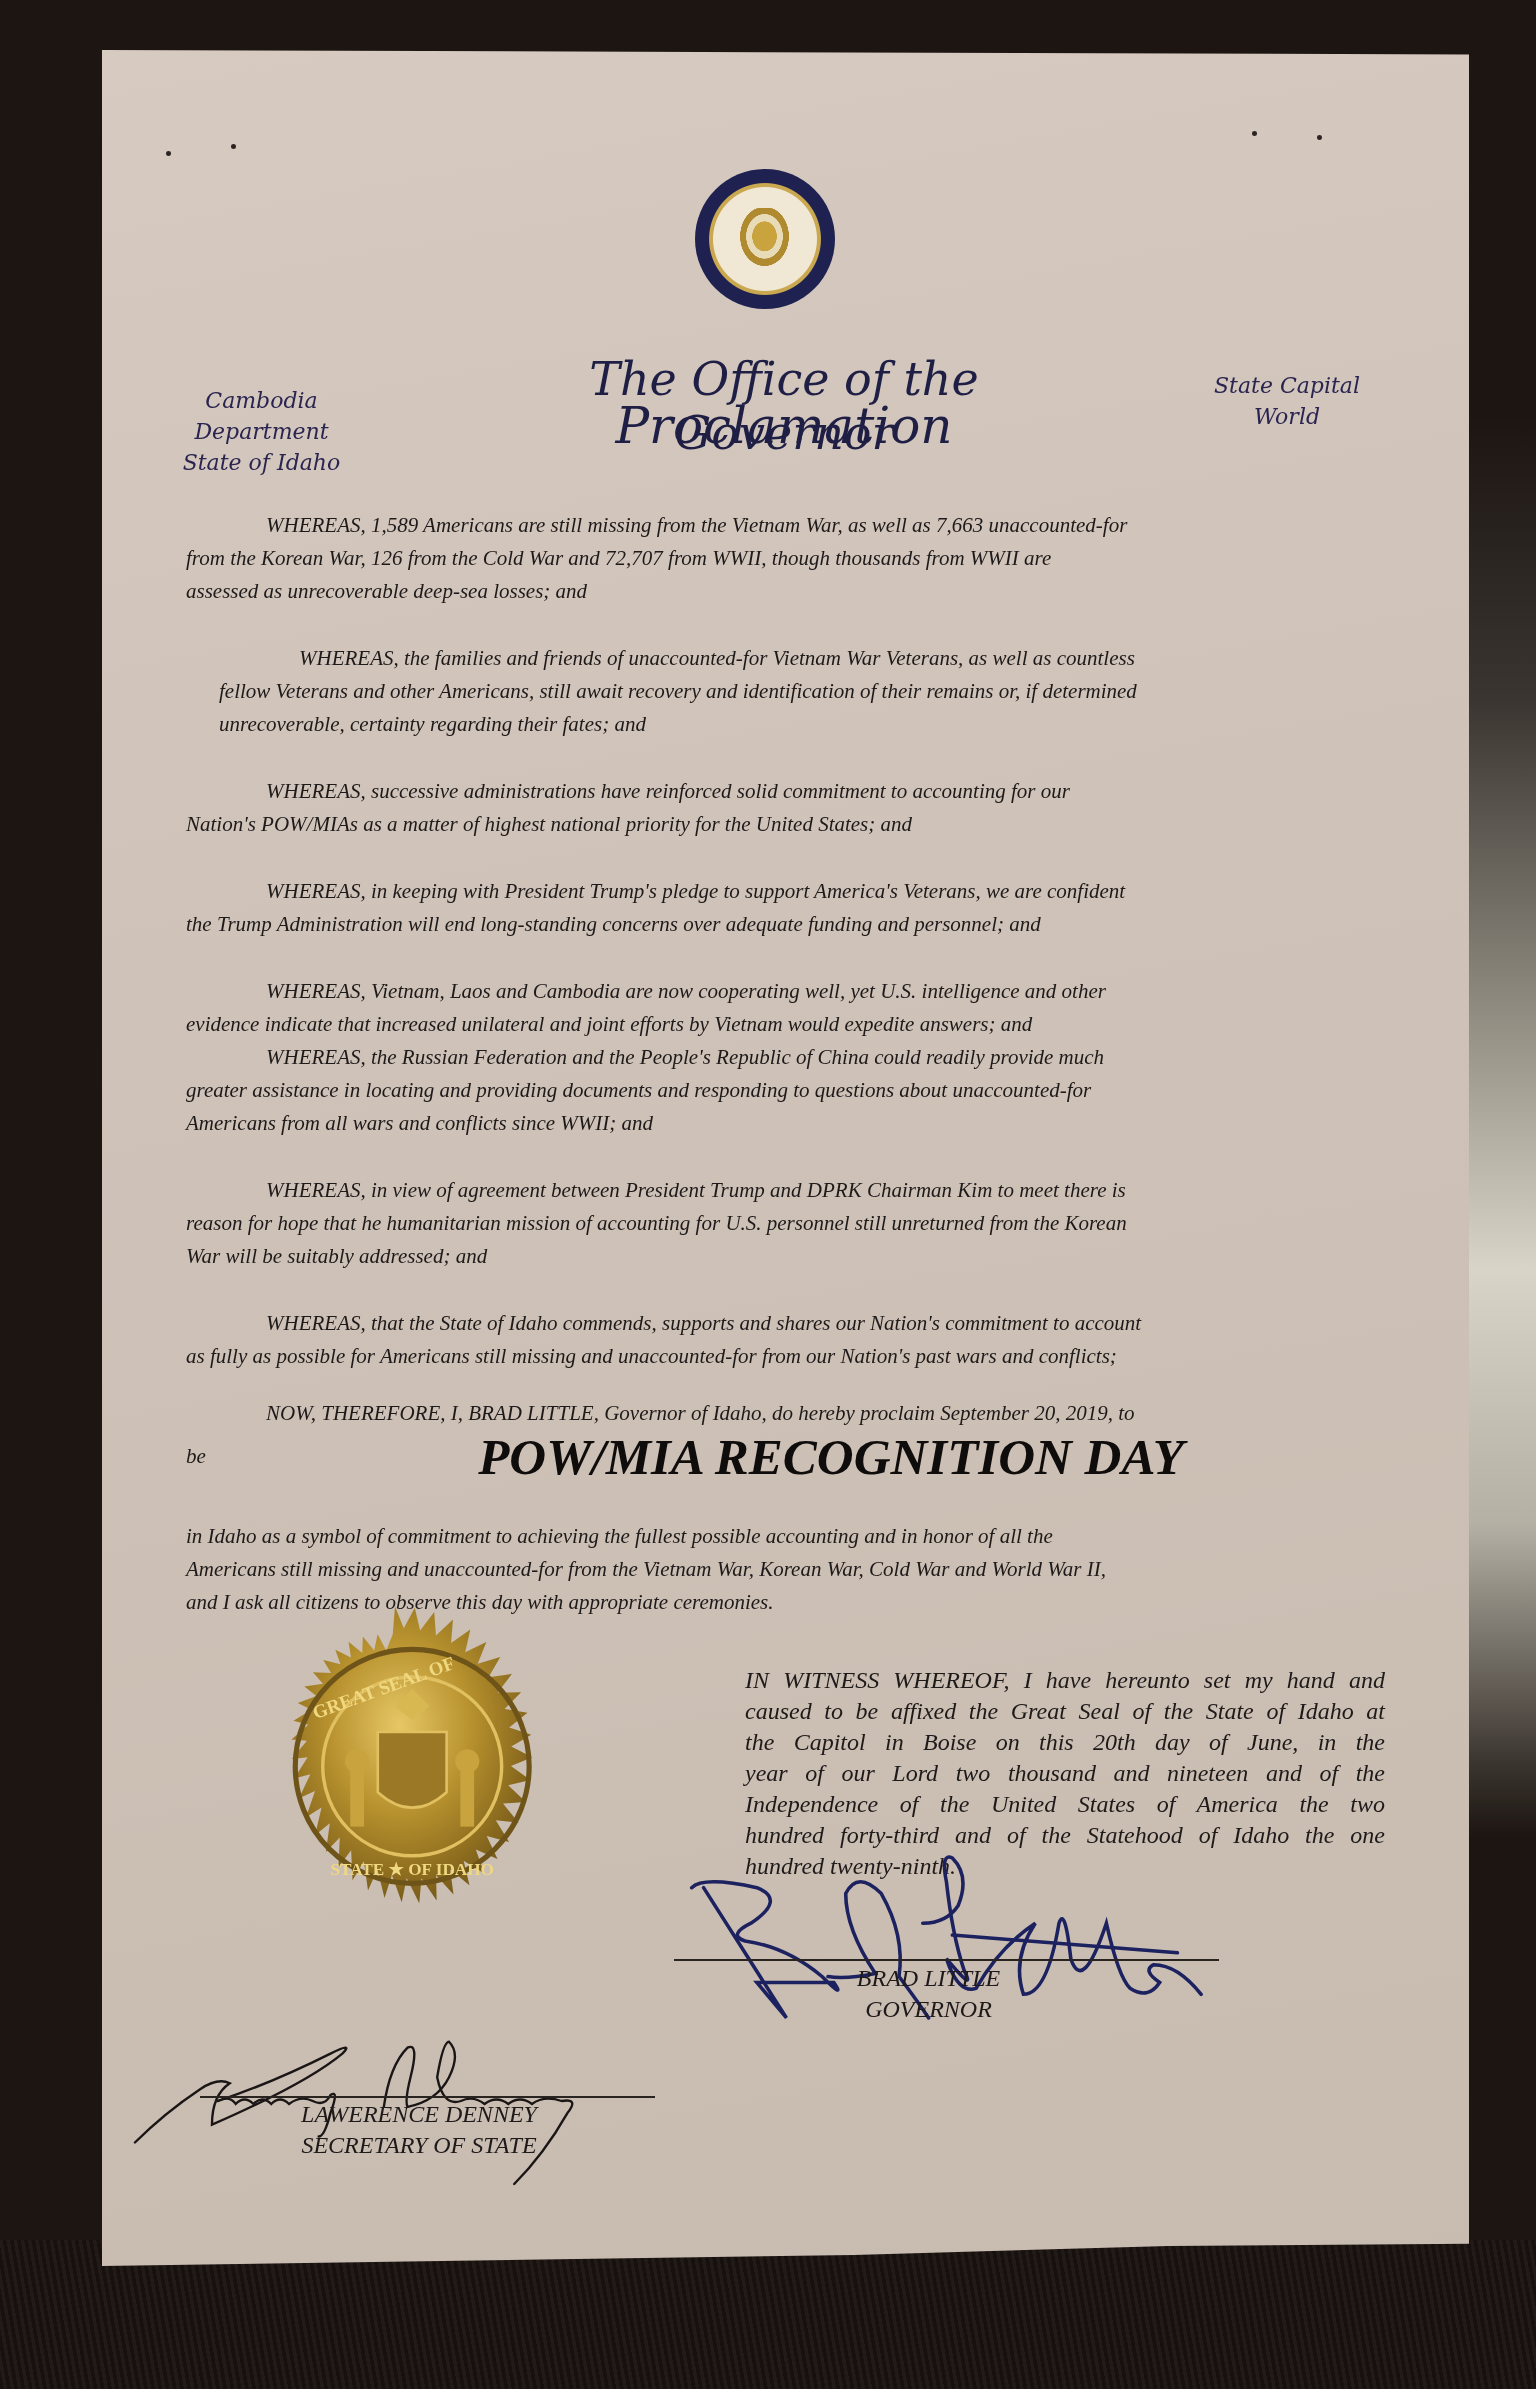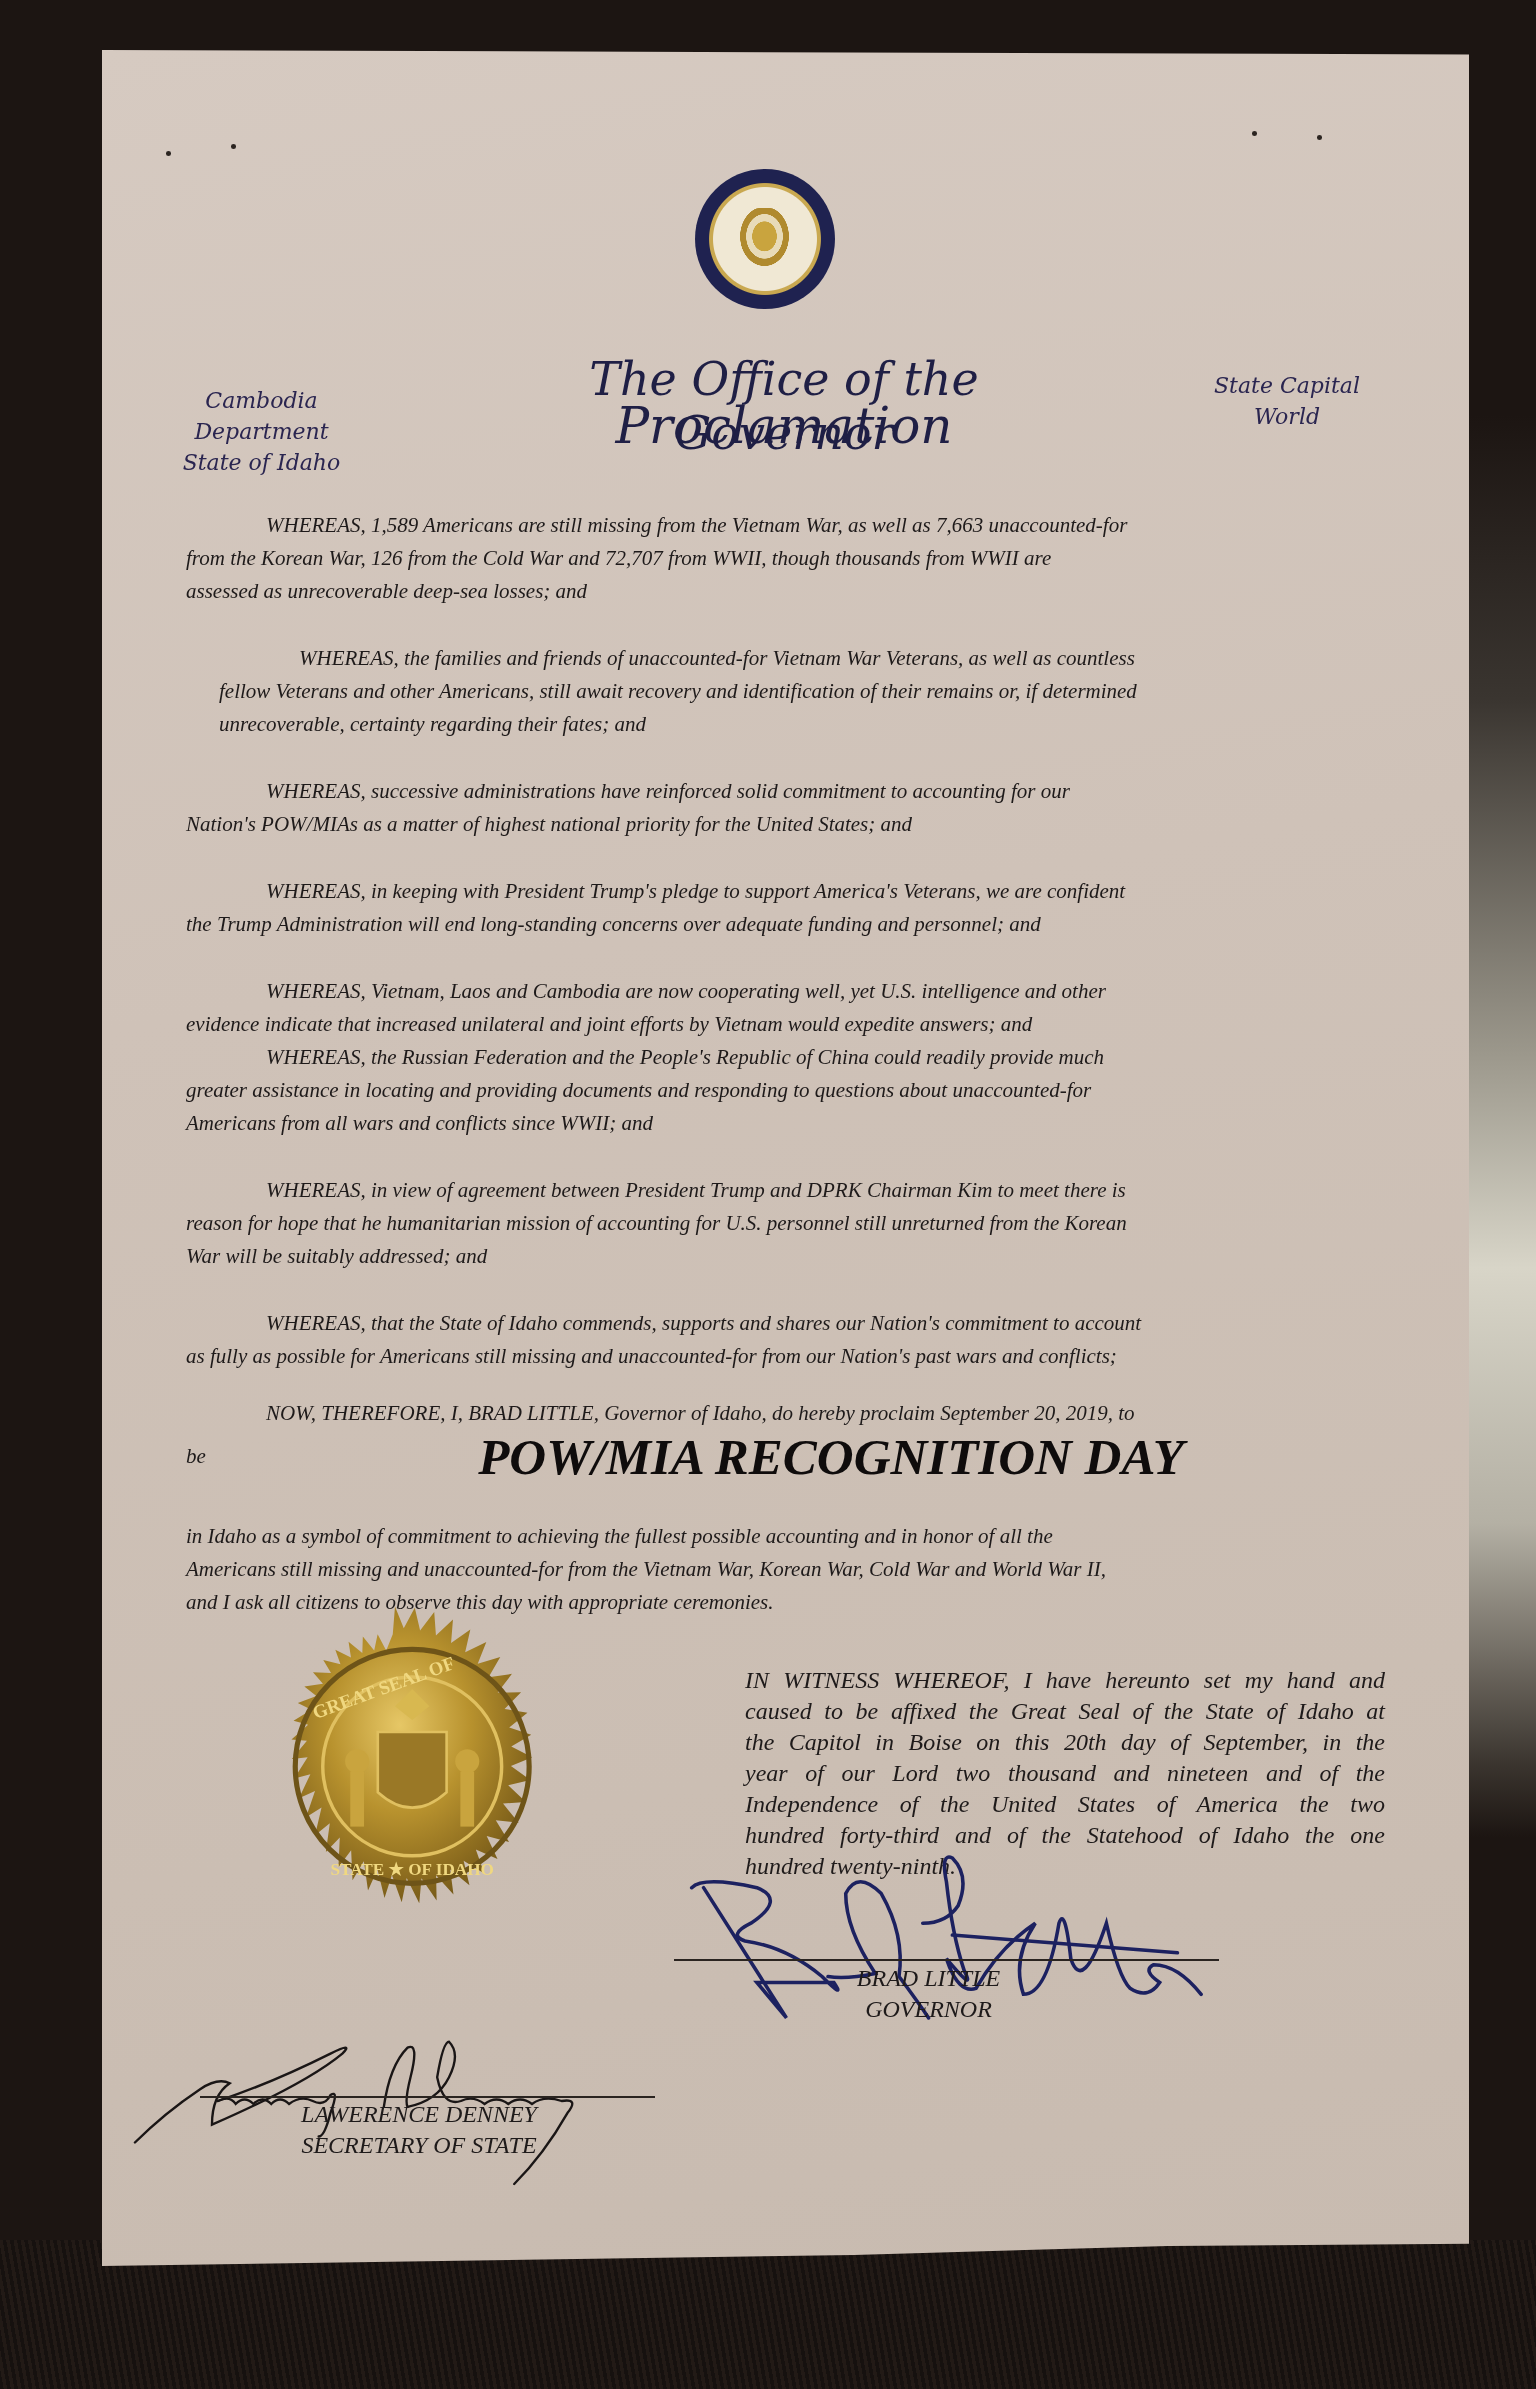--- a/index.html
+++ b/index.html
@@ -175,21 +175,21 @@
     <circle cx="142" cy="92" r="7" fill="#c9a43e"></circle>
     <rect x="138" y="98" width="8" height="32" fill="#c9a43e"></rect>
     <path d="M100 60 L110 50 L120 60 L110 68 Z" fill="#d8b850"></path>
     <text x="110" y="50" font-size="11" text-anchor="middle" fill="#f0d880" font-family="Liberation Serif, serif" font-weight="bold" transform="rotate(-20 110 95)">GREAT SEAL OF</text>
     <text x="110" y="158" font-size="10" text-anchor="middle" fill="#f0d880" font-family="Liberation Serif, serif" font-weight="bold">STATE ★ OF IDAHO</text>
   </svg>
 
   <div class="witness">
     <span>IN WITNESS WHEREOF, I have hereunto set my hand and</span>
     <span>caused to be affixed the Great Seal of the State of Idaho at</span>
-    <span>the Capitol in Boise on this 20th day of September, in the</span>
+    <span>the Capitol in Boise on this 20th day of June, in the</span>
     <span>year of our Lord two thousand and nineteen and of the</span>
     <span>Independence of the United States of America the two</span>
     <span>hundred forty-third and of the Statehood of Idaho the one</span>
     <span>hundred twenty-ninth.</span>
   </div>
 
   <svg class="sig-svg" style="left:566px;top:1790px;width:622px;height:196px;" viewBox="0 0 1050 330">
     <path d="M40 80 Q60 60 150 80 Q200 100 140 140 Q100 160 130 170 Q200 180 260 230 Q300 270 280 240 Q230 240 150 240 L200 300 L60 80" fill="none" stroke="#1c2160" stroke-width="6" stroke-linecap="round"></path>
     <path d="M270 230 Q300 235 350 225 Q300 150 300 90 Q320 50 360 90 Q400 160 390 230 Q420 270 440 300" fill="none" stroke="#1c2160" stroke-width="6" stroke-linecap="round"></path>
     <path d="M430 140 Q470 140 490 110 Q510 60 480 30 Q460 20 470 70 Q480 160 500 220 Q520 260 470 200 Q490 260 520 250 Q560 180 620 140 Q580 200 600 260 Q640 260 660 140 Q670 110 680 200 Q700 260 740 140 Q760 230 780 250 Q810 270 830 240 Q800 220 820 210 Q860 210 900 260" fill="none" stroke="#1c2160" stroke-width="6" stroke-linecap="round"></path>

